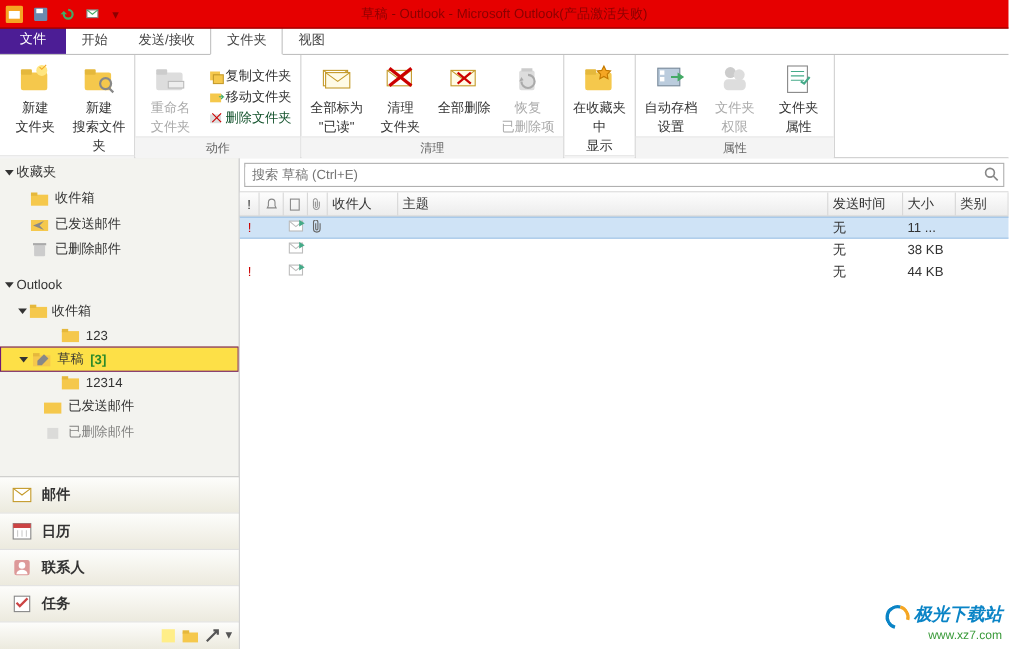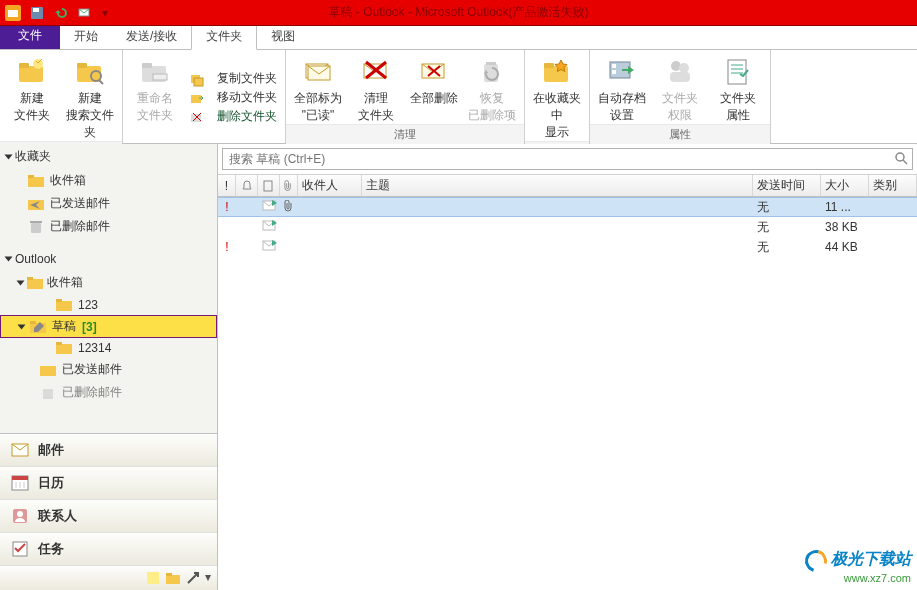--- a/index.html
+++ b/index.html
@@ -19,21 +19,21 @@
 .tab.active { border: 1px solid #c0c0c0; border-bottom: 1px solid #fff; background: #fff; margin-bottom: -1px; }
 
 
 .ribbon { height: 94px; background: #fff; border-bottom: 1px solid #c0c0c0; display: flex; }
 .group { border-right: 1px solid #d0d0d0; display: flex; flex-direction: column; justify-content: space-between; padding: 2px 4px 0 4px; }
 .group-body { display: flex; gap: 2px; flex: 1; }
 .group-label { text-align: center; color: #666; font-size: 11px; padding: 2px 0; background: #f4f4f4; margin: 0 -4px; border-top: 1px solid #e8e8e8; }
 .bigbtn { width: 56px; display: flex; flex-direction: column; align-items: center; justify-content: flex-start; padding-top: 4px; gap: 2px; text-align: center; color: #333; }
 .bigbtn.disabled { color: #aaa; }
 .bigbtn .icon32 { width: 32px; height: 32px; }
-.smallrow { display: flex; align-items: center; gap: 12px; padding: 1px 4px; color: #333; }
+.smallrow { display: flex; align-items: center; gap: 0; padding: 1px 4px; color: #333; }
 .smallrow .icon16 { width: 16px; height: 16px; }
 .smallcol { display: flex; flex-direction: column; justify-content: center; }
 
 
 .main { display: flex; height: calc(590px - 26px - 24px - 94px); }
 
 
 .nav { width: 218px; background: #f3f3ef; border-right: 1px solid #c0c0c0; display: flex; flex-direction: column; }
 .nav-scroll { flex: 1; overflow: hidden; }
 .nav-header { padding: 4px 6px; color: #333; display: flex; align-items: center; gap: 4px; cursor: default; }
@@ -194,20 +194,21 @@
         <div class="smallrow" style="color:#14532d;">
           <svg class="icon16" viewBox="0 0 16 16">
               <rect x="2" y="5" width="10" height="8" fill="#ddd"></rect>
               <line x1="4" y1="4" x2="12" y2="12" stroke="#c00"></line>
               <line x1="12" y1="4" x2="4" y2="12" stroke="#c00"></line>
             </svg>
           <span>删除文件夹</span>
         </div>
       </div>
     </div>
+    <div class="group-label">动作</div>
   </div>
 
   <div class="group">
     <div class="group-body">
       <div class="bigbtn">
         <svg class="icon32" viewBox="0 0 32 32">
             <rect x="4" y="8" width="22" height="14" fill="#fff" stroke="#c49a2a"></rect>
             <path d="M4 8l11 8 11-8" stroke="#c49a2a" fill="none"></path>
             <rect x="6" y="10" width="22" height="14" fill="#fffbe6" stroke="#c49a2a"></rect>
             <path d="M6 10l11 8 11-8" stroke="#c49a2a" fill="none"></path>

